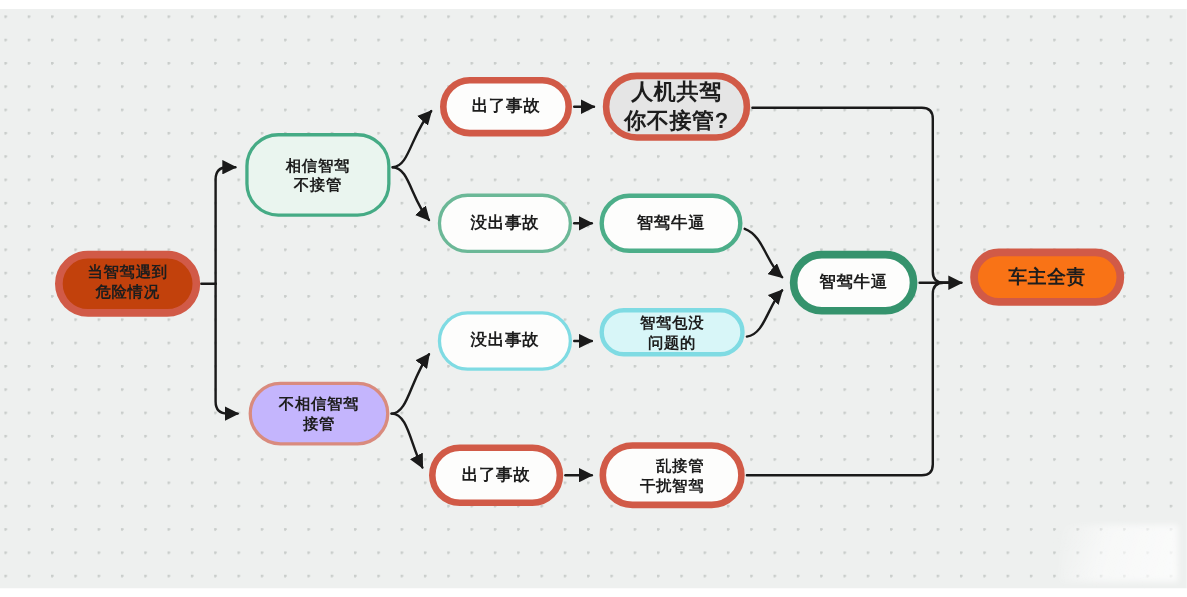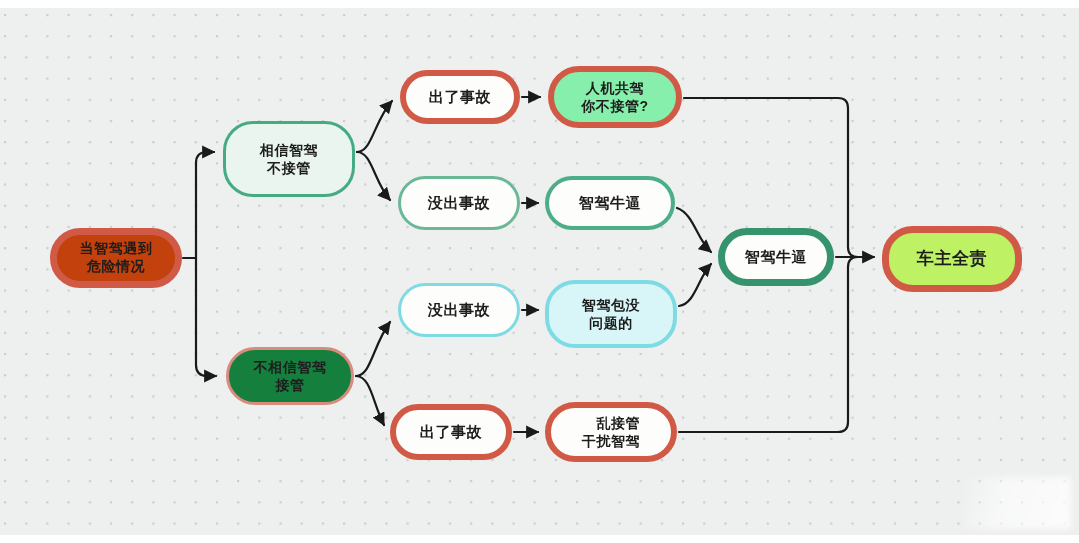--- a/index.html
+++ b/index.html
@@ -128,31 +128,31 @@
 
       <path marker-end="url(#arrow)" d="M 836 257 L 874 257"></path>
     </g>
   </svg>
 
   <div id="node-layer">
       <div class="node" style="left: 50px; top: 228px; width: 132px; height: 60px; border: 7px solid rgb(209, 90, 71); background: #c2410c; border-radius: 30px; font-size: 14px; font-family: Liberation Serif, serif;"><span class="node-inner">当智驾遇到
 危险情况</span></div>
       <div class="node" style="left: 223px; top: 121px; width: 132px; height: 76px; border: 3px solid rgb(69, 171, 133); background: rgb(234, 245, 239); border-radius: 30px; font-size: 14px;"><span class="node-inner">相信智驾
 不接管</span></div>
-      <div class="node" style="left: 226px; top: 347px; width: 128px; height: 58px; border: 3px solid rgb(217, 139, 126); background: #15803d; border-radius: 29px; font-size: 14px;"><span class="node-inner">不相信智驾
+      <div class="node" style="left: 226px; top: 347px; width: 128px; height: 58px; border: 3px solid rgb(217, 139, 126); background: #c4b5fd; border-radius: 29px; font-size: 14px;"><span class="node-inner">不相信智驾
 接管</span></div>
       <div class="node" style="left: 400px; top: 70px; width: 120px; height: 54px; border: 6px solid rgb(209, 90, 71); background: rgb(253, 253, 252); border-radius: 27px; font-size: 15px;"><span class="node-inner">出了事故</span></div>
       <div class="node" style="left: 398px; top: 176px; width: 122px; height: 54px; border: 3px solid rgb(107, 184, 151); background: rgb(253, 253, 252); border-radius: 27px; font-size: 15px;"><span class="node-inner">没出事故</span></div>
       <div class="node" style="left: 398px; top: 283px; width: 122px; height: 54px; border: 3px solid rgb(127, 219, 227); background: rgb(253, 253, 252); border-radius: 27px; font-size: 15px;"><span class="node-inner">没出事故</span></div>
       <div class="node" style="left: 390px; top: 404px; width: 122px; height: 56px; border: 6px solid rgb(209, 90, 71); background: rgb(253, 253, 252); border-radius: 28px; font-size: 15px;"><span class="node-inner">出了事故</span></div>
-      <div class="node" style="left: 548px; top: 66px; width: 134px; height: 62px; border: 6px solid rgb(209, 90, 71); background: #86efac; border-radius: 31px; font-size: 14px;"><span class="node-inner">人机共驾
+      <div class="node" style="left: 548px; top: 66px; width: 134px; height: 62px; border: 6px solid rgb(209, 90, 71); background: #e5e5e5; border-radius: 31px; font-size: 20px;"><span class="node-inner">人机共驾
 你不接管?</span></div>
       <div class="node" style="left: 545px; top: 176px; width: 130px; height: 54px; border: 4px solid rgb(76, 174, 137); background: rgb(253, 253, 252); border-radius: 27px; font-size: 15px;"><span class="node-inner">智驾牛逼</span></div>
-      <div class="node" style="left: 545px; top: 280px; width: 132px; height: 68px; border: 4px solid rgb(127, 219, 227); background: rgb(216, 246, 248); border-radius: 30px; font-size: 14px;"><span class="node-inner">智驾包没
+      <div class="node" style="left: 545px; top: 280px; width: 132px; height: 44px; border: 4px solid rgb(127, 219, 227); background: rgb(216, 246, 248); border-radius: 30px; font-size: 14px;"><span class="node-inner">智驾包没
 问题的</span></div>
       <div class="node" style="left: 545px; top: 402px; width: 132px; height: 60px; border: 6px solid rgb(209, 90, 71); background: rgb(253, 253, 252); border-radius: 30px; font-size: 14px; text-align: right;"><span class="node-inner">乱接管
 干扰智驾</span></div>
       <div class="node" style="left: 718px; top: 228px; width: 116px; height: 58px; border: 7px solid rgb(53, 147, 109); background: rgb(253, 253, 252); border-radius: 29px; font-size: 15px;"><span class="node-inner">智驾牛逼</span></div>
-      <div class="node" style="left: 882px; top: 226px; width: 140px; height: 66px; border: 7px solid rgb(209, 90, 71); background: #bef264; border-radius: 31px; font-size: 17px;"><span class="node-inner">车主全责</span></div>
+      <div class="node" style="left: 882px; top: 226px; width: 140px; height: 52px; border: 7px solid rgb(209, 90, 71); background: #f97316; border-radius: 31px; font-size: 17px;"><span class="node-inner">车主全责</span></div>
     </div>
 
   <div id="watermark"></div>
 </div>
 
 </body></html>

